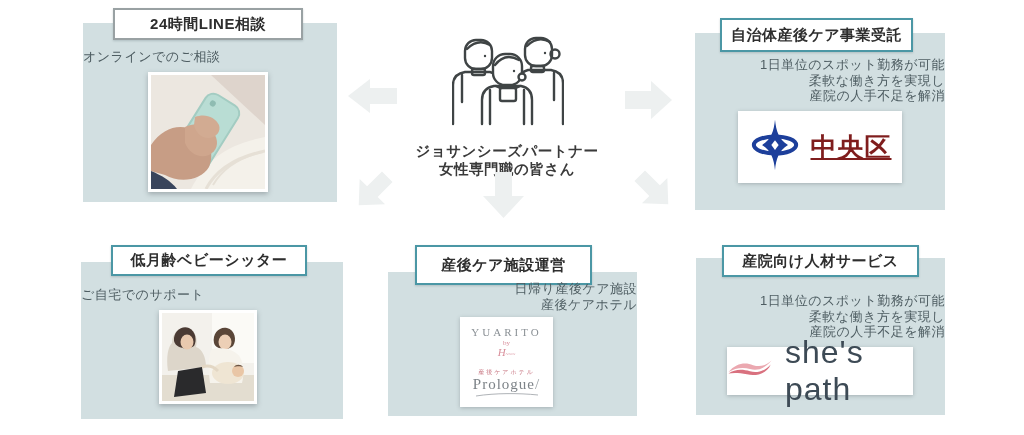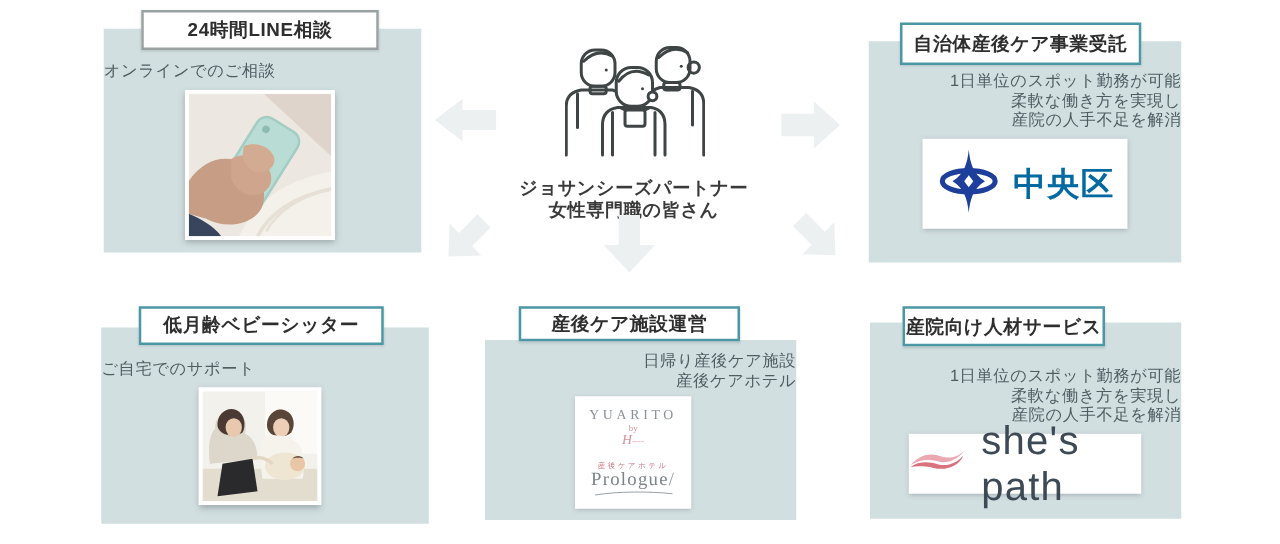--- a/index.html
+++ b/index.html
@@ -41,21 +41,21 @@
   }
   .card{
     position:absolute;background:#ffffff;
     box-shadow:0 1px 4px rgba(60,70,75,.30);
     display:flex;align-items:center;justify-content:center;
   }
   .arrow{position:absolute;}
   .arrow svg{display:block;}
   
   .chuo-wrap{display:flex;align-items:center;gap:10px;}
-  .chuo-text{font-size:26px;font-weight:bold;color:#0369a1;letter-spacing:1px;}
+  .chuo-text{font-size:26px;font-weight:bold;color:#7f1d1d;letter-spacing:1px;text-decoration:underline;}
   
   .yuarito{
     position:absolute;background:#fff;box-shadow:0 1px 4px rgba(60,70,75,.30);
     display:flex;flex-direction:column;align-items:center;justify-content:center;
     font-family:"Liberation Serif","DejaVu Serif",serif;
   }
   .yu-brand{font-size:11px;letter-spacing:3px;color:#8a9095;}
   .yu-by{font-size:7px;color:#d98f9b;margin-top:1px;}
   .yu-h{font-size:11px;color:#d98f9b;font-style:italic;line-height:10px;}
   .yu-hotel{font-size:6px;letter-spacing:2px;color:#c97884;margin-top:9px;}
@@ -200,39 +200,39 @@
     <path d="M52,30 C50,20 58,13 65,15 C73,17 75,27 71,33 C66,38 54,37 52,30 Z" fill="#5a4638"></path>
     <ellipse cx="63" cy="29" rx="6.5" ry="7.5" fill="#eccfb6"></ellipse>
     <path d="M50,36 C60,34 72,36 78,44 C82,52 82,62 80,70 L48,70 C46,56 46,42 50,36 Z" fill="#f6f3ec"></path>
     <ellipse cx="66" cy="60" rx="16" ry="11" fill="#efe5d3"></ellipse>
     <circle cx="76" cy="58" r="6" fill="#e9c6a6"></circle>
     <path d="M72,54 C74,51 79,51 81,54 C79,53 74,53 72,54 Z" fill="#6b5443"></path>
     <path d="M40,54 C46,52 52,54 56,58" stroke="#e3d7c4" stroke-width="3" fill="none"></path>
   </svg>
 </div>
 
-<div class="hdr" style="left:415px;top:245px;width:177px;height:28px;">
+<div class="hdr" style="left:415px;top:245px;width:177px;height:40px;">
   <span>産後ケア施設運営</span>
 </div>
 <div class="lines" style="left:388px;top:281px;width:249px;">
   <div>日帰り産後ケア施設</div>
   <div>産後ケアホテル</div>
 </div>
 <div class="yuarito" style="left:460px;top:317px;width:93px;height:90px;">
   <div class="yu-brand">YUARITO</div>
   <div class="yu-by">by</div>
   <div class="yu-h"><span>H</span><span style="font-size:6px;">~~~</span></div>
   <div class="yu-hotel">産後ケアホテル</div>
   <div class="yu-prologue"><span>Prologue</span><span class="yu-flourish">/</span></div>
   <svg width="64" height="6" viewBox="0 0 64 6">
       <path d="M1,4 C20,1 44,1 63,3" stroke="#9aa0a4" stroke-width="0.8" fill="none"></path>
     </svg>
 </div>
 
-<div class="hdr" style="left:722px;top:245px;width:162px;height:32px;">
+<div class="hdr" style="left:722px;top:245px;width:197px;height:32px;">
   <span>産院向け人材サービス</span>
 </div>
 <div class="lines" style="left:696px;top:293px;width:249px;">
   <div>1日単位のスポット勤務が可能</div>
   <div>柔軟な働き方を実現し</div>
   <div>産院の人手不足を解消</div>
 </div>
 <div class="card" style="left:727px;top:347px;width:186px;height:48px;">
   <div class="sp-wrap">
     <span>

